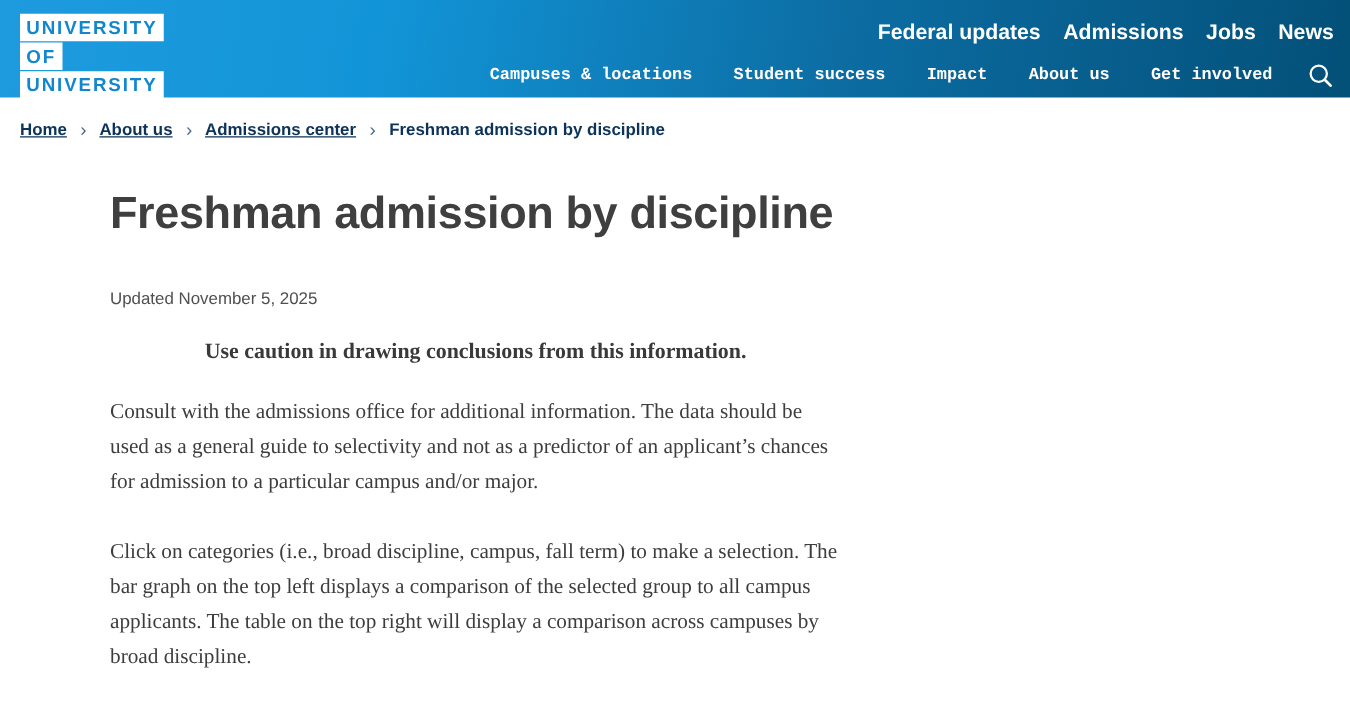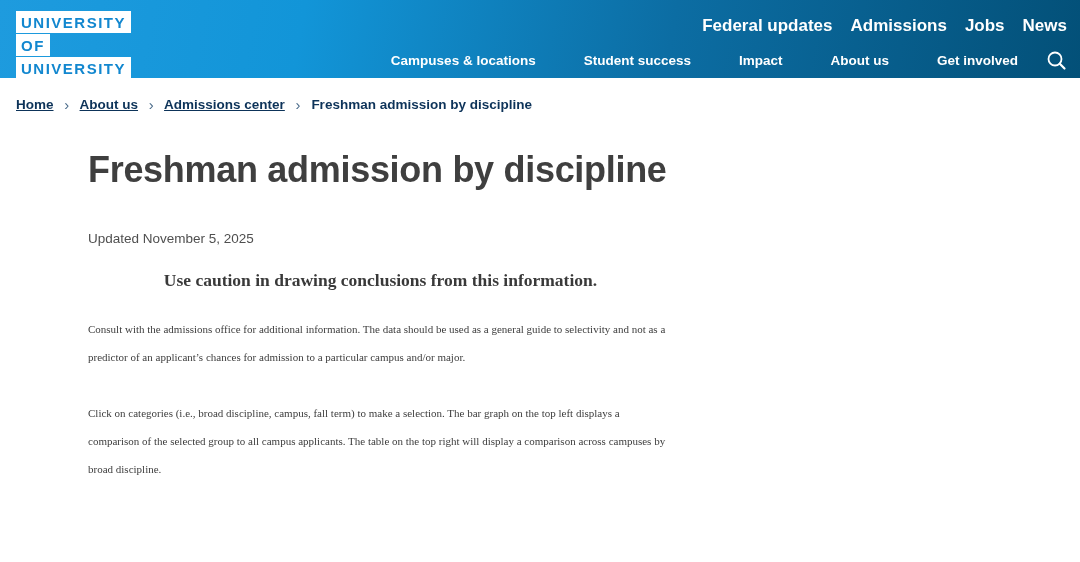--- a/index.html
+++ b/index.html
@@ -41,21 +41,22 @@
     font-size: 17px;
     font-weight: bold;
     text-decoration: none;
     cursor: pointer;
   }
   .main-nav {
     position: absolute;
     top: 53px;
     right: 62px;
     display: flex;
-    gap: 48px;
+    gap: 33px;
+    font-family: Liberation Mono, monospace;
   }
   .main-nav a {
     color: #ffffff;
     font-size: 13.5px;
     font-weight: bold;
     text-decoration: none;
     cursor: pointer;
   }
   .search-btn {
     position: absolute;
@@ -115,21 +116,21 @@
     margin-top: 24px;
     font-family: "Liberation Serif", serif;
     font-weight: bold;
     font-size: 17.5px;
     color: #393939;
     text-align: center;
   }
   .body-para {
     margin-top: 24px;
     font-family: "Liberation Serif", serif;
-    font-size: 11px;
+    font-size: 17px;
     line-height: 28px;
     color: #3d3d3d;
   }
   .body-para + .body-para { margin-top: 28px; }
 </style>
 </head>
 <body>
 
 <header class="site-header">
   <div class="uc-logo">

